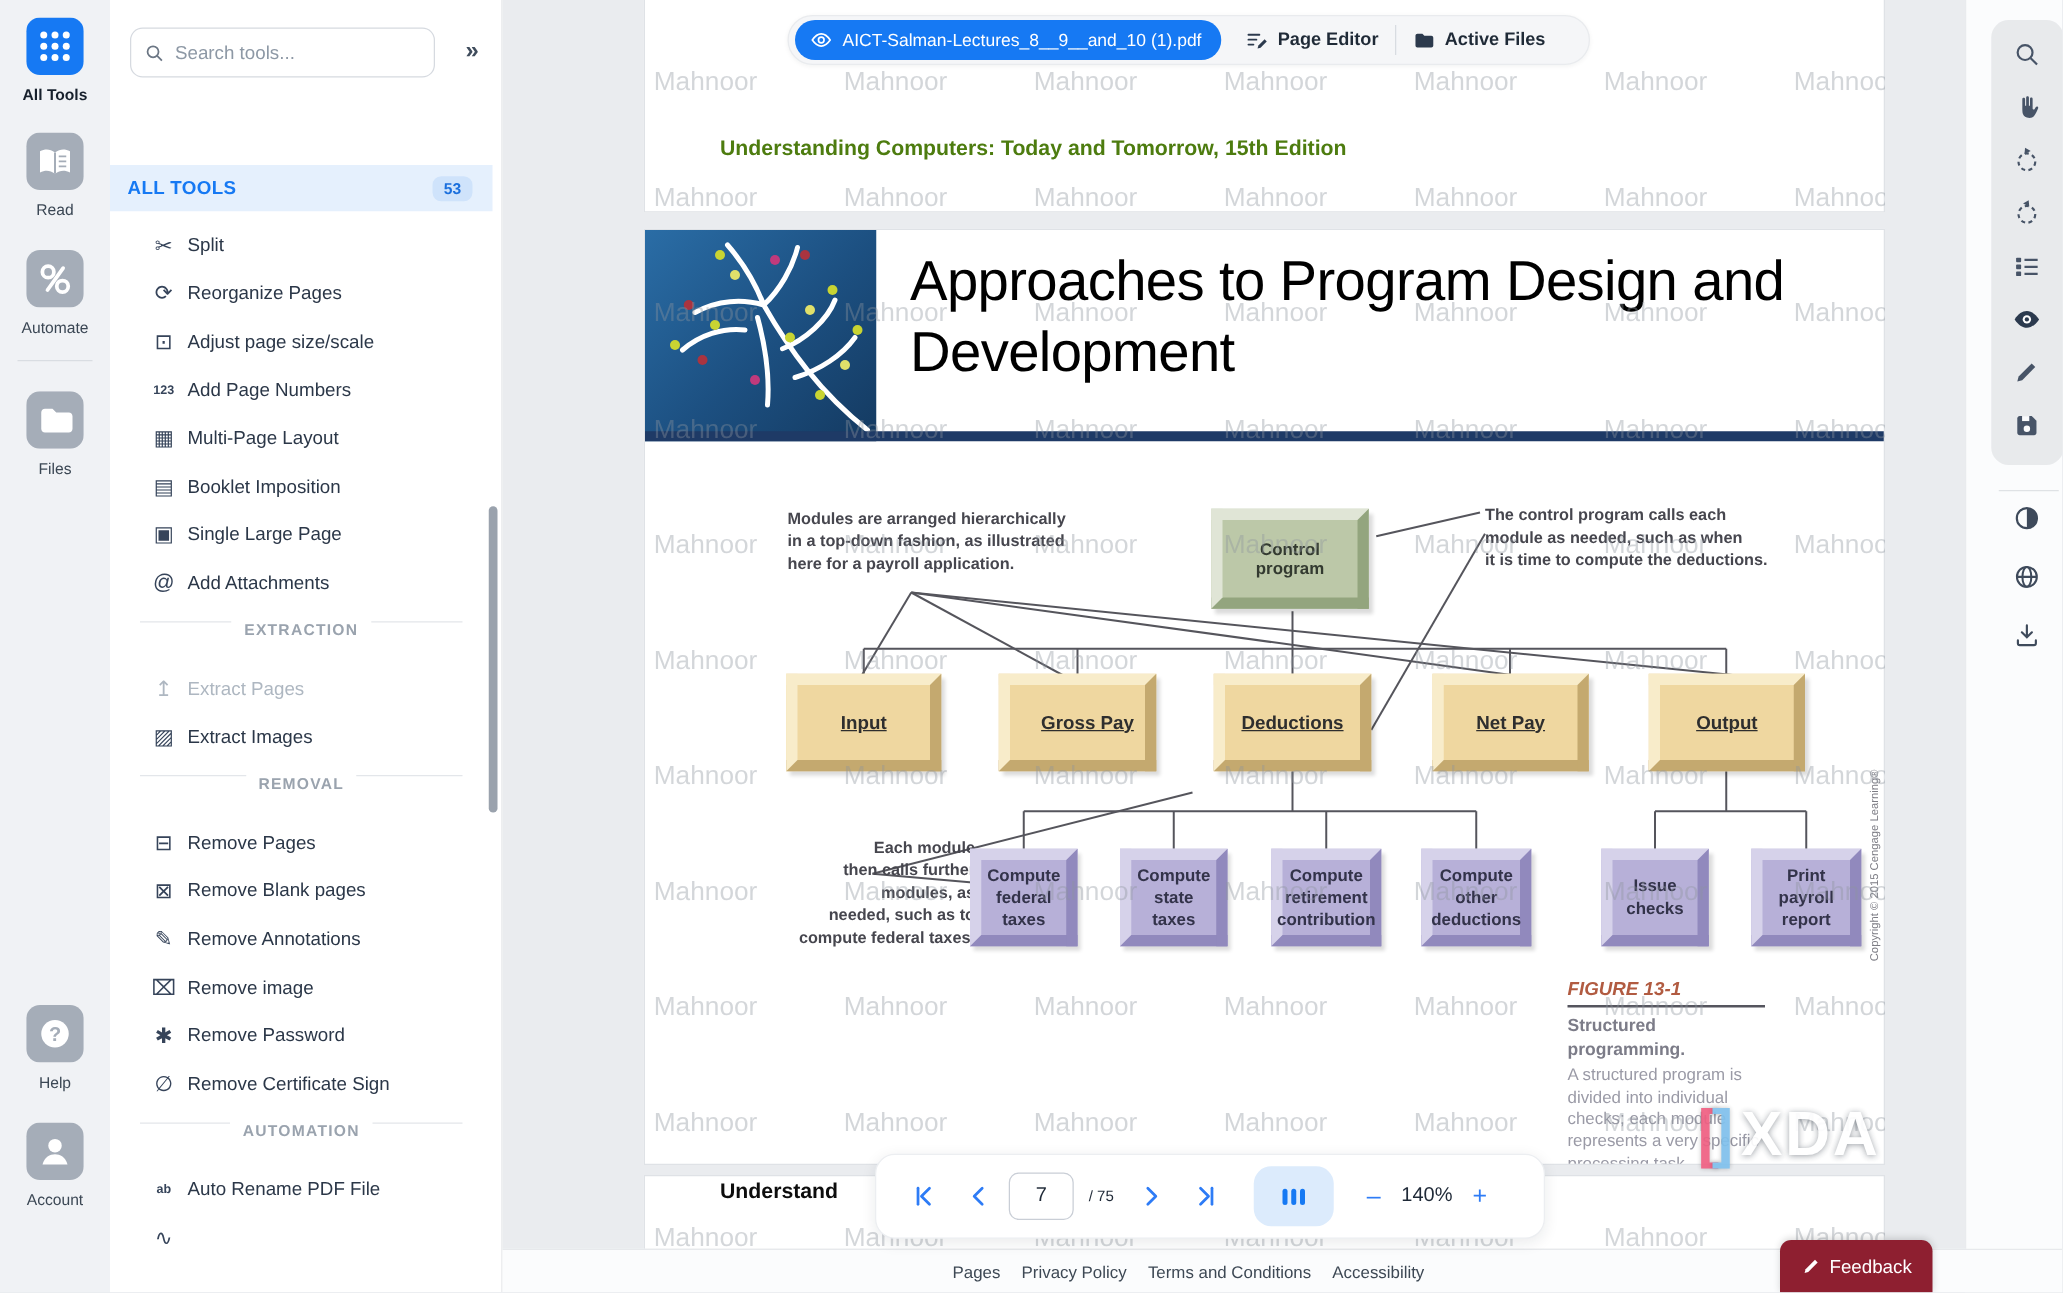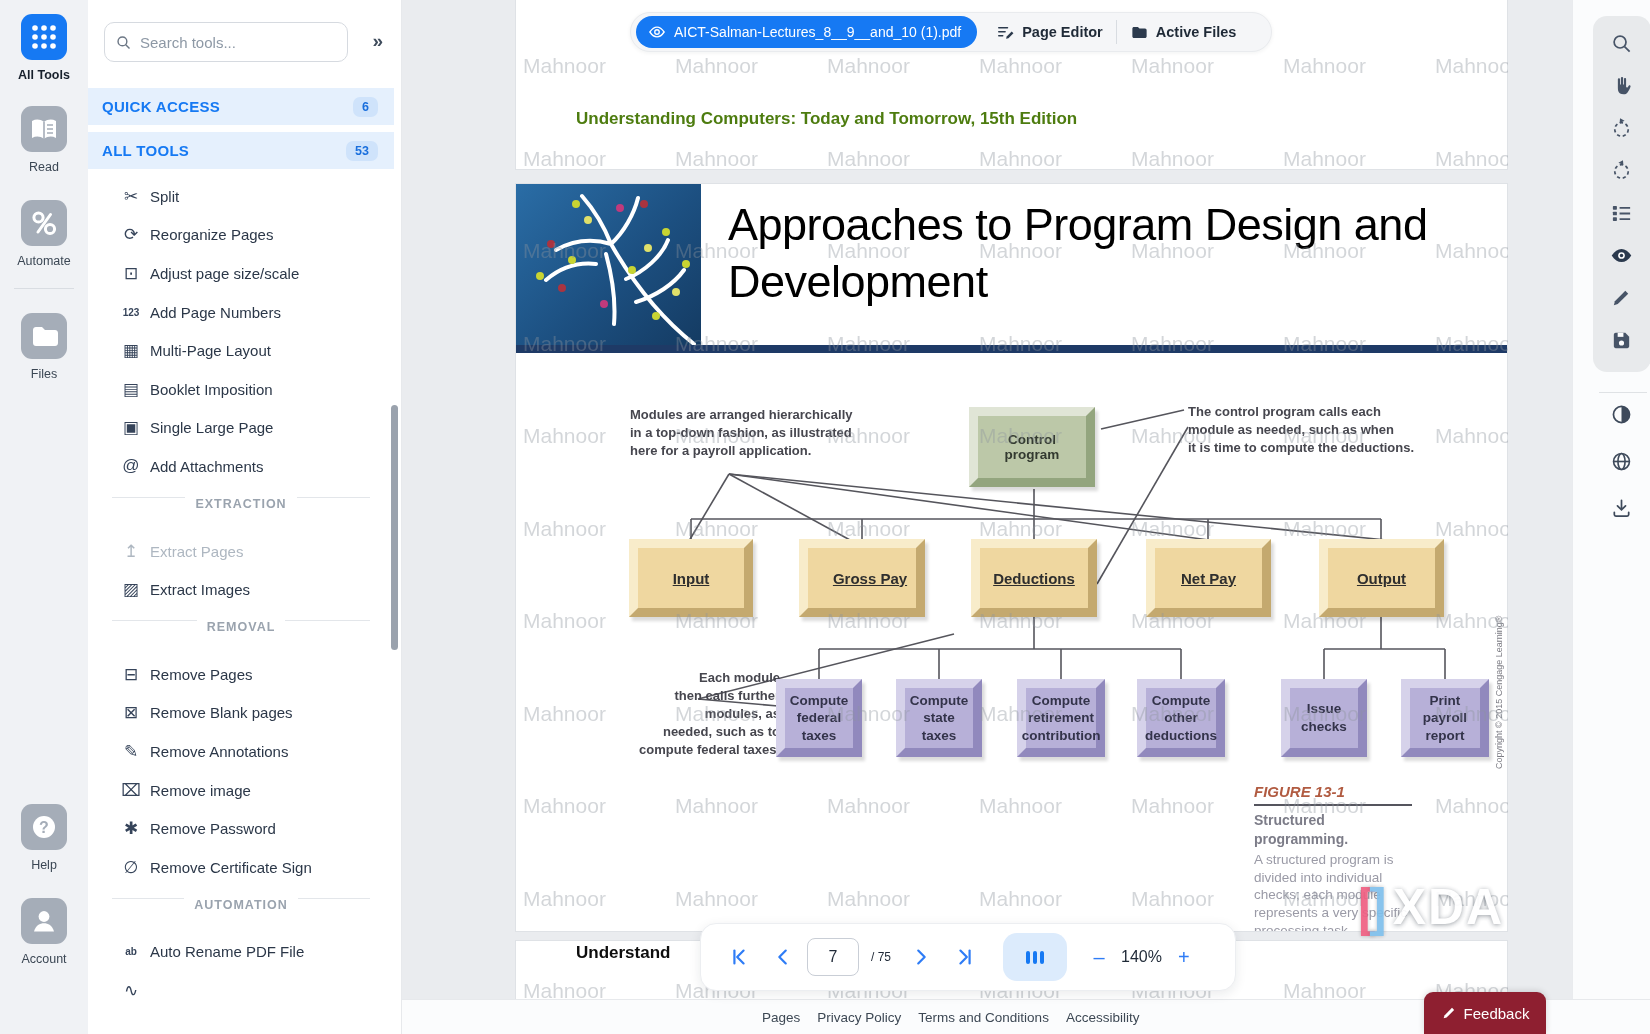--- a/index.html
+++ b/index.html
@@ -182,24 +182,20 @@
 
   <div class="tools-panel">
     <div class="search-wrap">
       <svg width="17" height="17" viewBox="0 0 24 24">
           <circle cx="10.5" cy="10.5" r="6.2" stroke="#6b7684" stroke-width="2" fill="none"></circle>
           <path d="M15.2 15.2 20.5 20.5" stroke="#6b7684" stroke-width="2"></path>
         </svg>
       <input class="search-input" placeholder="Search tools..." style="">
     </div>
     <span class="collapse-btn">»</span>
-    <div class="qa-row" style="top:88px;">
-      <span class="qa-label">QUICK ACCESS</span>
-      <span class="qa-badge">6</span>
-    </div>
     <div class="qa-row" style="top:132px;">
       <span class="qa-label">ALL TOOLS</span>
       <span class="qa-badge">53</span>
     </div>
     <div class="tools-list">
         <div class="tool-item">
           <span class="tool-icon">✂</span>
           <span class="tool-label">Split</span>
         </div>
         <div class="tool-item">

